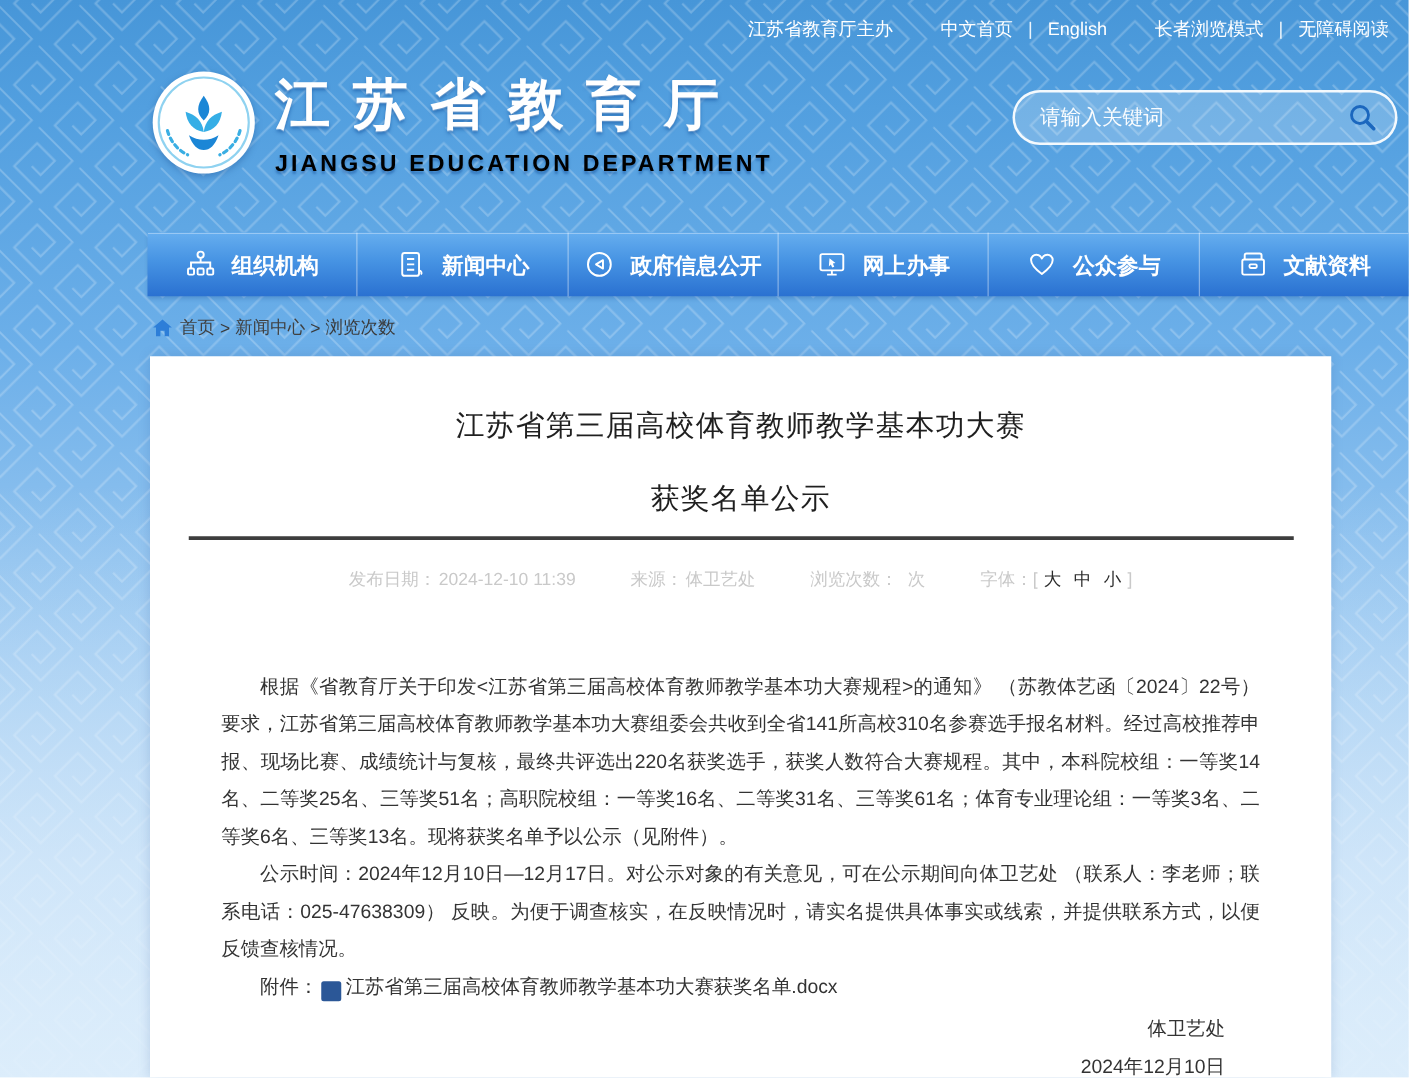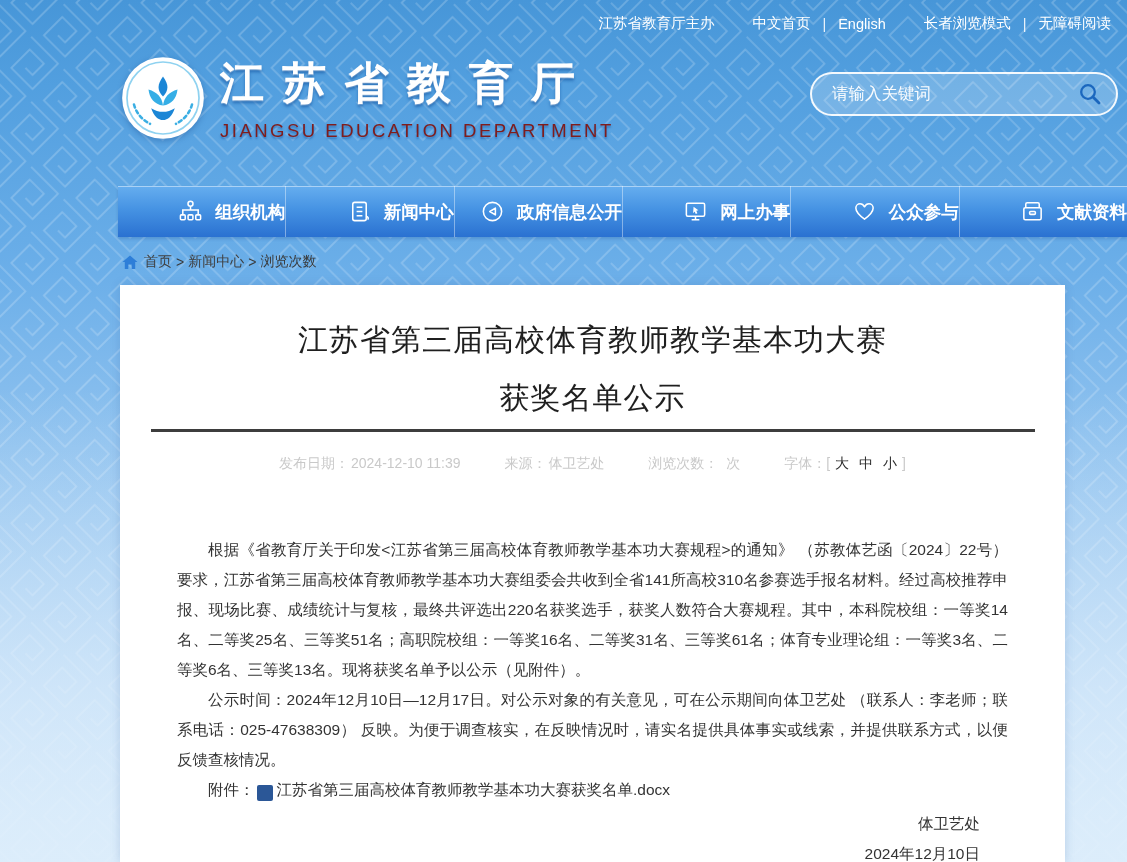--- a/index.html
+++ b/index.html
@@ -15,53 +15,53 @@
   .topbar a { color:#fff; text-decoration:none; cursor:pointer; }
   .tb-gap { display:inline-block; width:38px; }
   .tb-sep { margin:0 12px; color:rgba(255,255,255,.9); font-weight:300; }
 
   
   .brand { position:absolute; left:120px; top:54px; z-index:6; display:flex; align-items:center; cursor:pointer; }
   .emblem { width:86px; height:86px; display:block; filter:drop-shadow(0 2px 3px rgba(10,60,130,.35)); }
   .brand-text { margin-left:14px; }
   .site-title { font-size:44px; font-weight:bold; color:#ffffff; letter-spacing:3px; white-space:nowrap;
                 text-shadow:0 3px 3px rgba(13,76,153,.55), 0 1px 0 rgba(255,255,255,.6); }
-  .site-subtitle { margin-top:7px; font-size:18.5px; font-weight:normal; color:#7f1d1d; letter-spacing:2.5px;
+  .site-subtitle { margin-top:7px; font-size:18.5px; font-weight:bold; color:#000000; letter-spacing:2.5px;
                    text-shadow:0 2px 2px rgba(13,76,153,.5); }
 
   
   .search { position:absolute; top:72px; right:9px; z-index:6; width:308px; height:44px;
             border:2px solid rgba(255,255,255,.92); border-radius:23px;
             background:rgba(255,255,255,.2); display:flex; align-items:center; }
   .search input { flex:1; height:100%; background:transparent; border:none; outline:none;
                   color:#4d7c0f; font-size:16.5px; padding-left:20px; font-family:Liberation Serif, serif; }
   .search input::placeholder { color:rgba(255,255,255,.96); }
   .search-btn { background:none; border:none; padding:0 13px 0 6px; cursor:pointer; display:flex; align-items:center; }
 
   
   .nav { position:absolute; left:118px; right:0; top:186px; height:51px; z-index:6; display:flex;
          background:linear-gradient(180deg,#66aeef 0%,#4693e3 45%,#2a71d1 100%);
          box-shadow:inset 0 1px 0 rgba(255,255,255,.45), 0 2px 3px rgba(30,80,150,.25); }
-  .nav-item { flex:1; display:flex; align-items:center; justify-content:flex-end; gap:12px;
+  .nav-item { flex:1; display:flex; align-items:center; justify-content:center; gap:12px;
               color:#fff; font-size:17.5px; font-weight:bold; cursor:pointer;
               border-left:1px solid rgba(255,255,255,.4); }
   .nav-item:first-child { border-left:none; }
   .nav-icon svg { width:25px; height:25px; display:block; }
 
   
   .breadcrumb { position:absolute; left:122px; top:253px; z-index:6; display:flex; align-items:center;
                 font-size:14px; color:#3a3a3a; }
   .breadcrumb a { color:#404040; text-decoration:none; cursor:pointer; }
   .bc-home-icon { width:16px; height:15px; margin-right:6px; display:block; }
   .bc-sep { margin:0 4px; color:#3a3a3a; }
 
   
   .panel { position:absolute; left:120px; top:285px; width:945px; height:577px; z-index:5;
            background:#fff; box-shadow:0 0 9px rgba(50,95,160,.22); overflow:hidden; }
-  .a-title { text-align:center; font-size:30px; font-weight:500; color:#1f1f1f; letter-spacing:1px; line-height:26px; }
+  .a-title { text-align:center; font-size:23px; font-weight:500; color:#1f1f1f; letter-spacing:1px; line-height:26px; }
   .a-title.t1 { margin-top:42px; }
   .a-title.t2 { margin-top:32px; }
   .title-divider { width:884px; height:3px; background:#3d3d3d; margin:18px auto 0; }
 
   .meta { margin-top:23px; text-align:center; font-size:14px; color:#c9c9c9; white-space:nowrap; }
   .meta-item { margin:0 20px; }
   .meta-val { margin-left:2px; }
   .views-suffix { margin-left:8px; }
   .fs-bracket { color:#c9c9c9; }
   .fs { color:#2b2b2b; text-decoration:none; margin:0 5px; cursor:pointer; }

